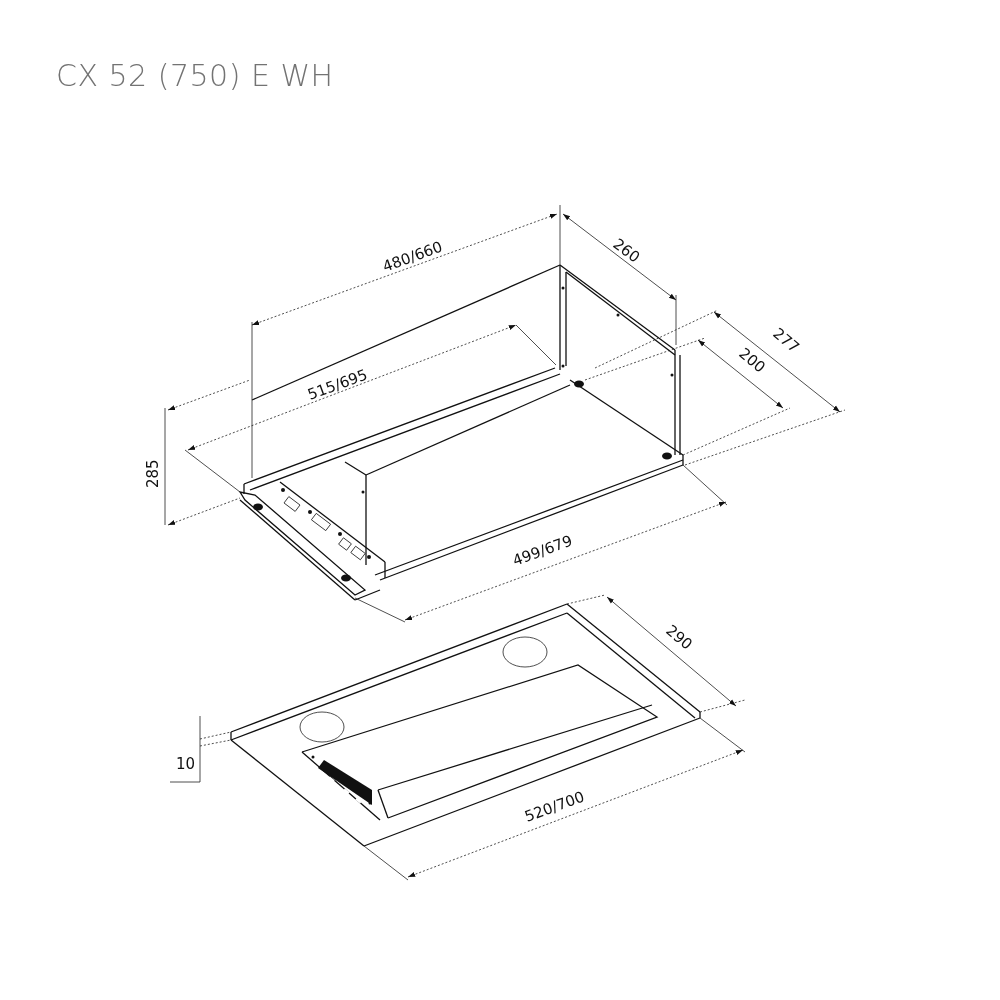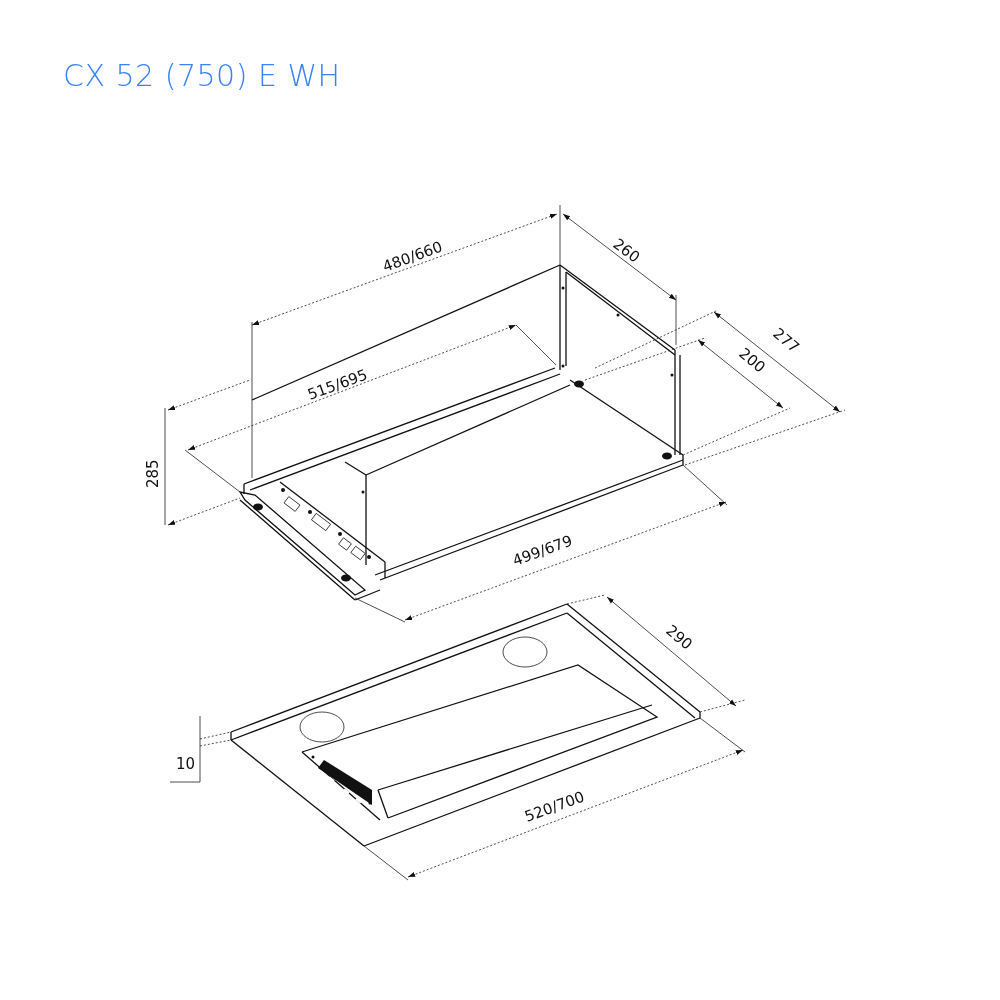--- a/index.html
+++ b/index.html
@@ -1,17 +1,17 @@
 <!DOCTYPE html>
 <html><head>
 <meta charset="utf-8">
 <style>
   html, body { margin: 0; padding: 0; background: #ffffff; }
   body { width: 1000px; height: 1000px; position: relative; overflow: hidden; font-family: "DejaVu Sans", sans-serif; }
-  .title { position: absolute; left: 63px; top: 58px; font-size: 30px; color: #3b82f6; letter-spacing: 0.5px; font-weight: 300; font-family: "DejaVu Sans", sans-serif; }
+  .title { position: absolute; left: 56px; top: 58px; font-size: 30px; color: #737373; letter-spacing: 0.5px; font-weight: 300; font-family: "DejaVu Sans", sans-serif; }
   svg { position: absolute; left: 0; top: 0; }
   .ln { stroke: #111; stroke-width: 1.3; fill: none; }
   .thin { stroke: #222; stroke-width: 0.8; fill: none; }
   .dash { stroke: #222; stroke-width: 0.8; fill: none; stroke-dasharray: 2 2; }
   .dot { fill: #111; }
   .lbl { font-family: "DejaVu Sans", sans-serif; font-size: 15px; fill: #111; }
 </style>
 </head>
 <body>
 

